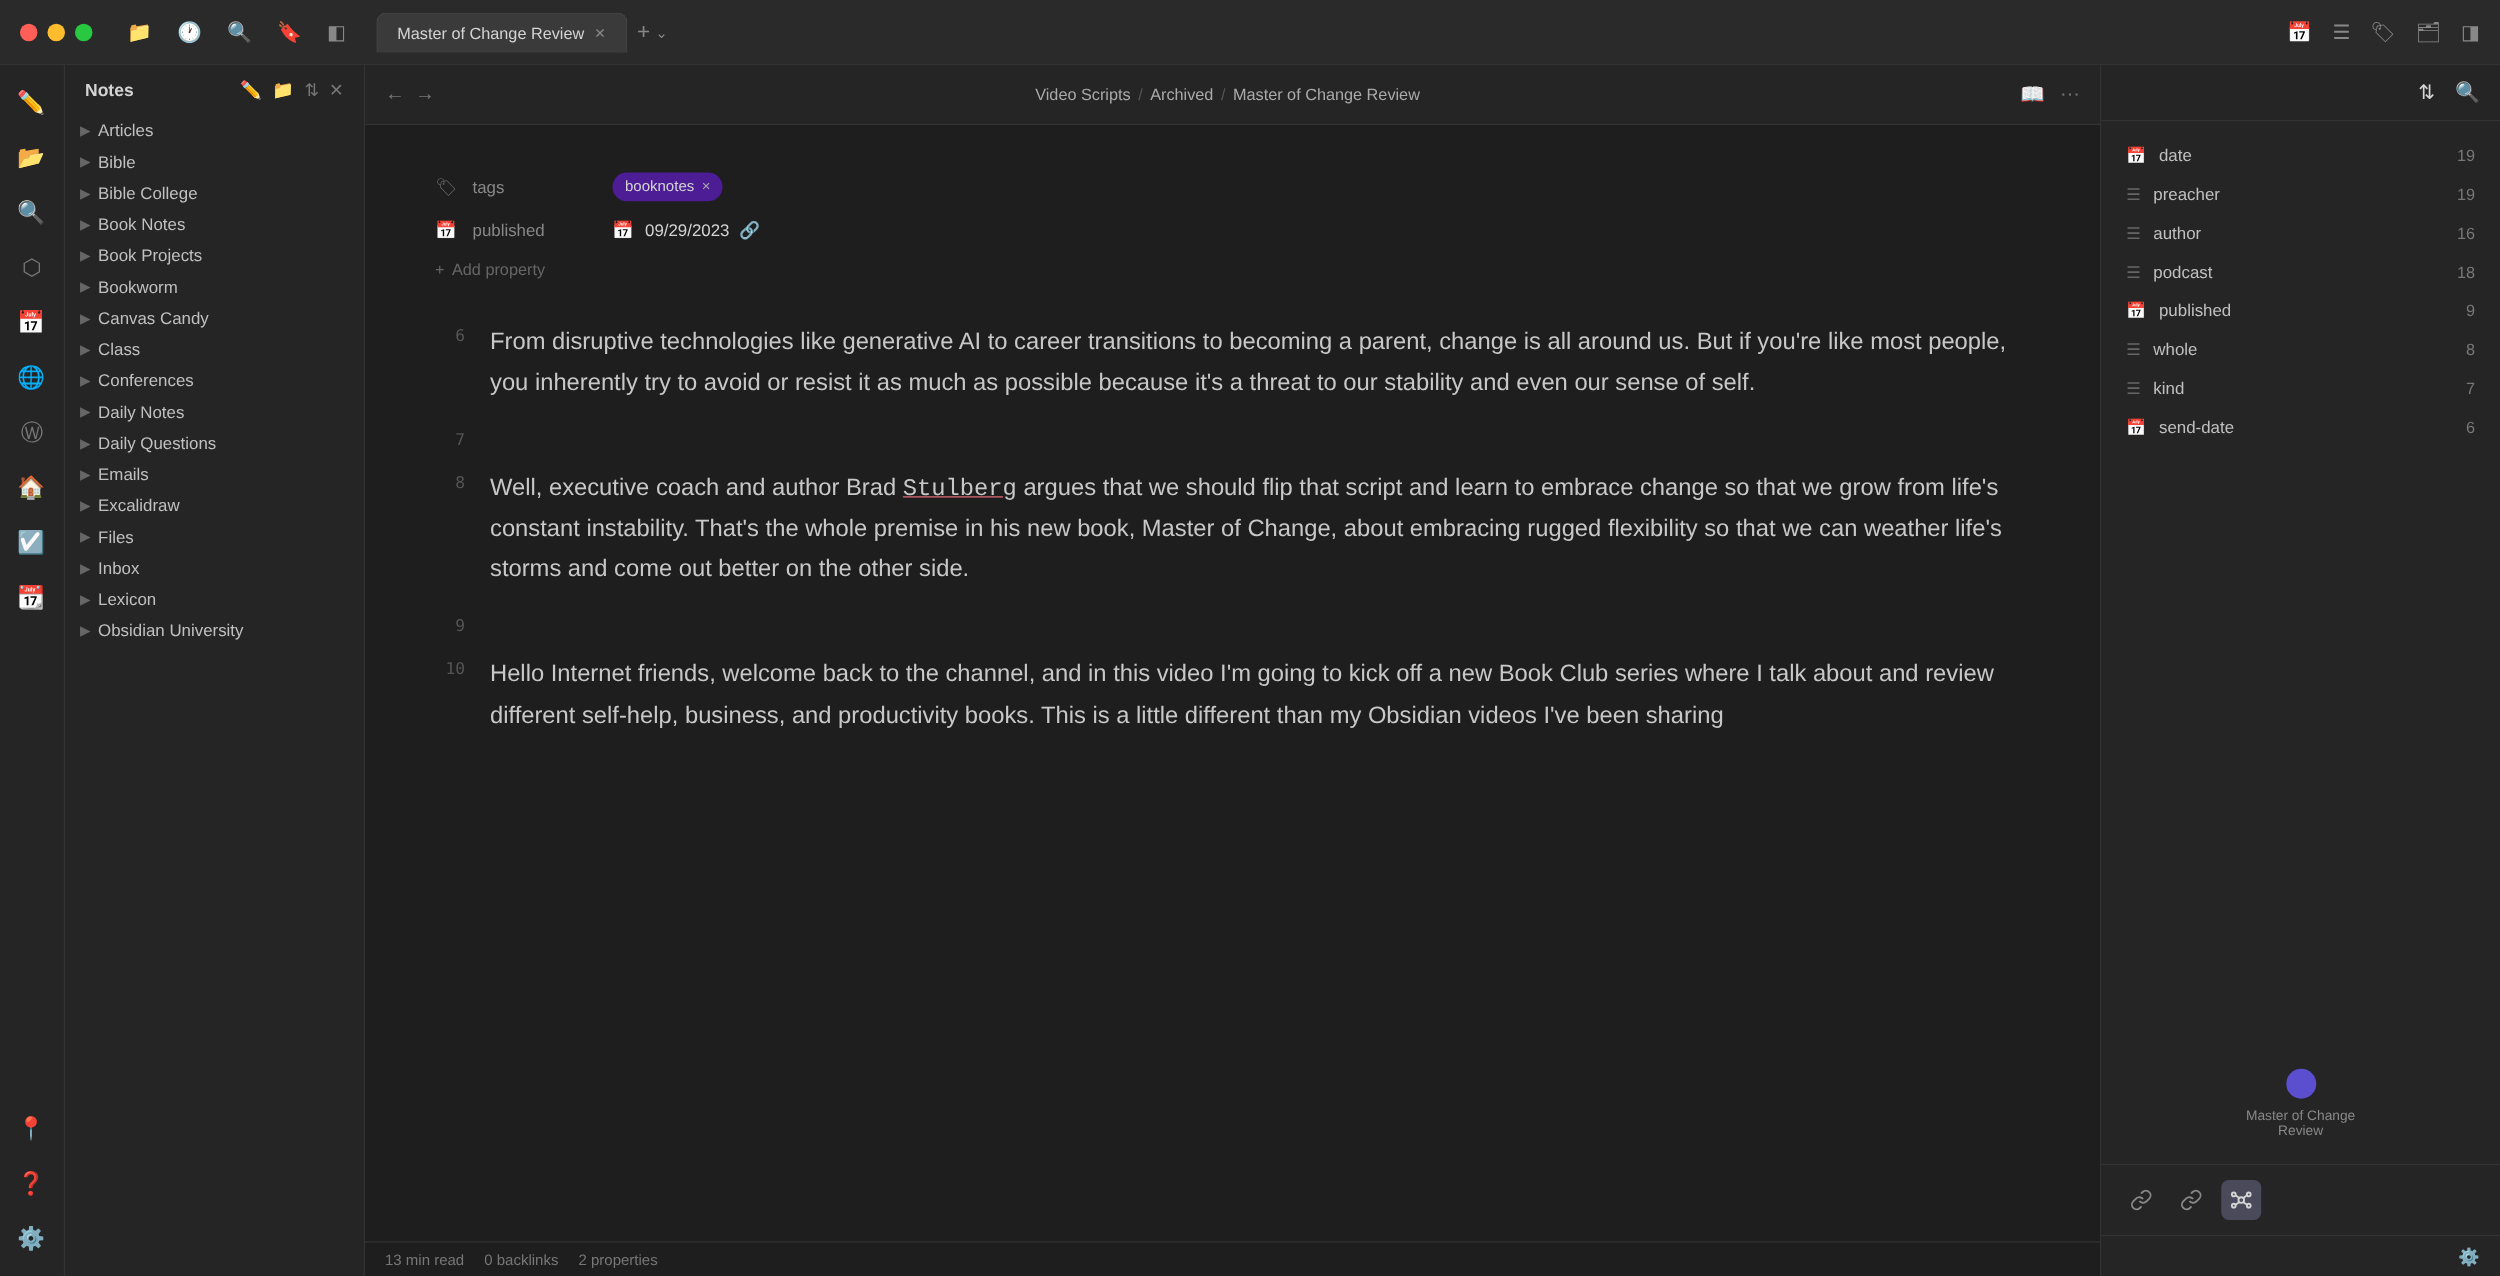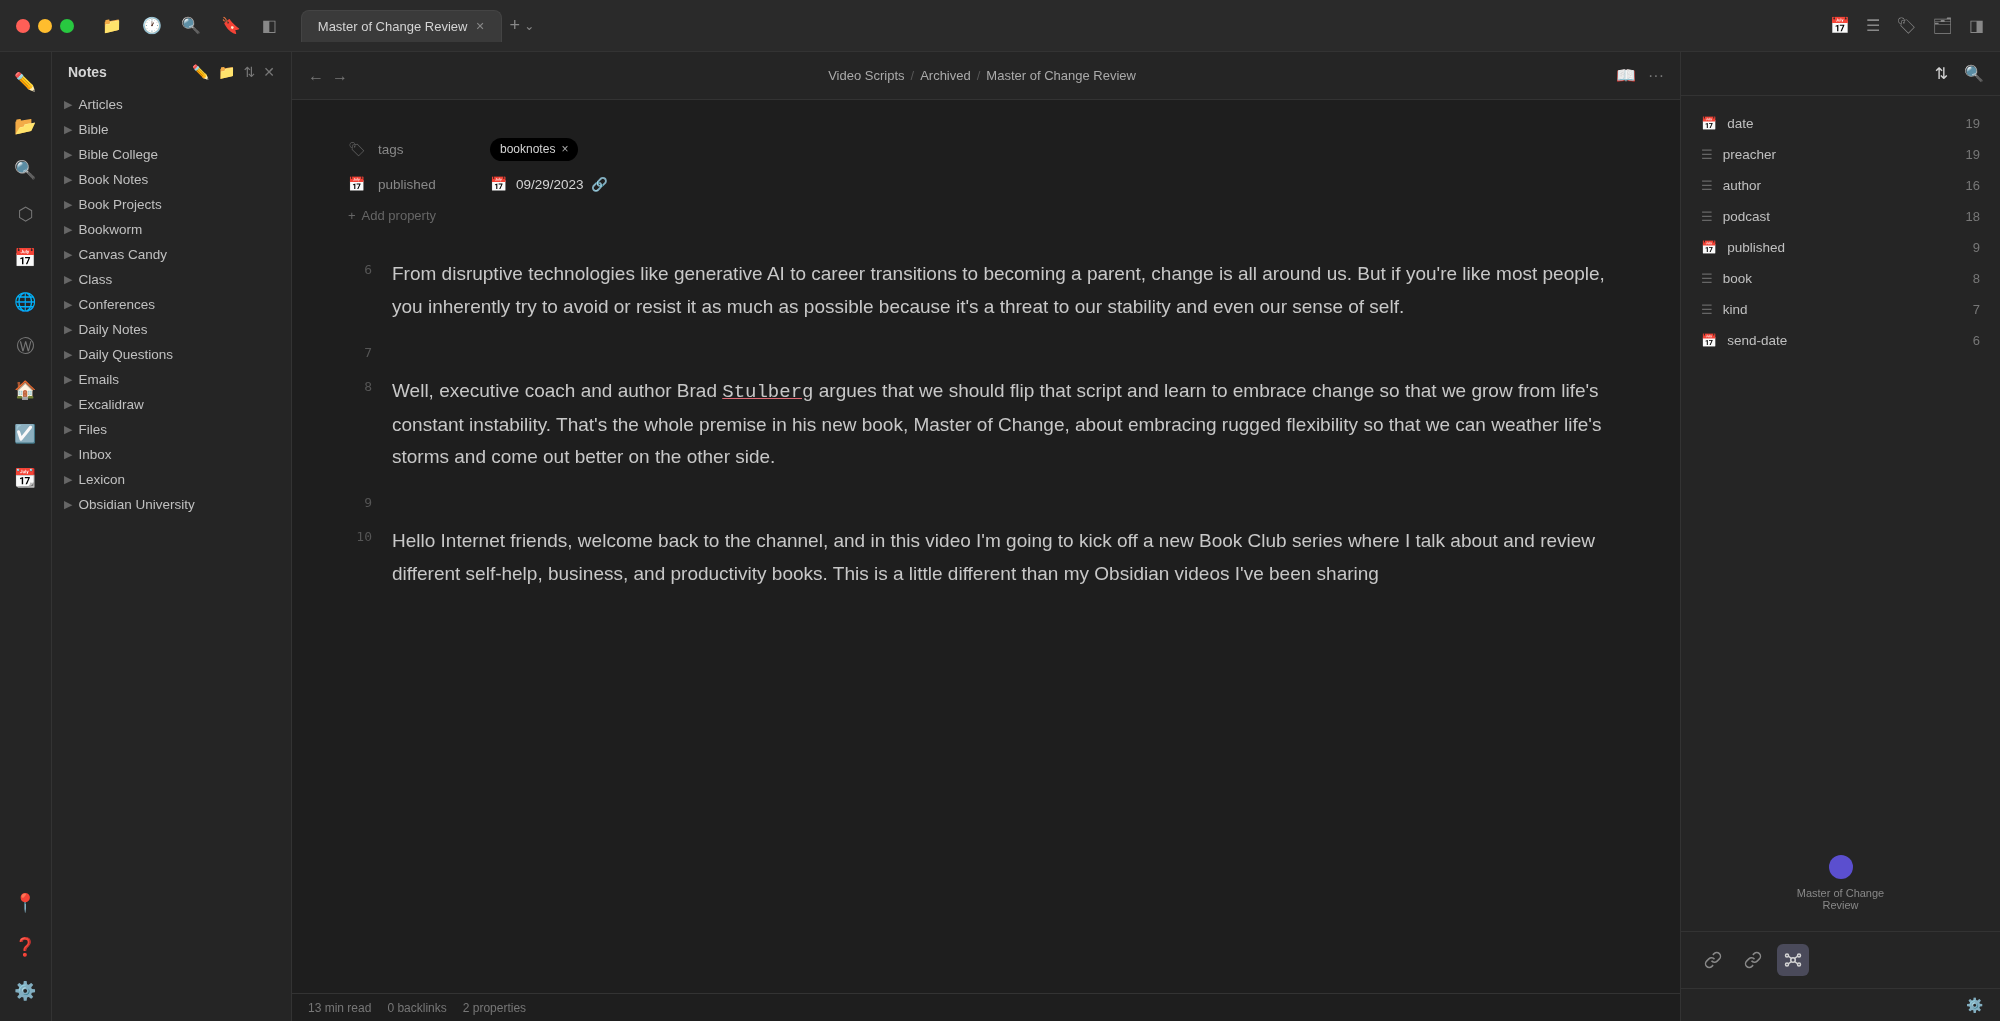--- a/index.html
+++ b/index.html
@@ -267,21 +267,21 @@
       color: #888;
       width: 100px;
     }
     .property-value {
       color: #d4d4d4;
       display: flex;
       align-items: center;
       gap: 8px;
     }
     .tag-badge {
-      background: #000000;
+      background: #4c1d95;
       color: #d4d4d4;
       padding: 2px 10px;
       border-radius: 12px;
       font-size: 12px;
       display: flex;
       align-items: center;
       gap: 6px;
     }
     .tag-x {
       color: #aaa;
@@ -720,21 +720,21 @@
         <div class="prop-list-left">
           <span class="prop-list-icon">📅</span>
           <span>published</span>
         </div>
         <span class="prop-count">9</span>
       </div>
 
       <div class="prop-list-item">
         <div class="prop-list-left">
           <span class="prop-list-icon">☰</span>
-          <span>book</span>
+          <span>whole</span>
         </div>
         <span class="prop-count">8</span>
       </div>
 
       <div class="prop-list-item">
         <div class="prop-list-left">
           <span class="prop-list-icon">☰</span>
           <span>kind</span>
         </div>
         <span class="prop-count">7</span>

